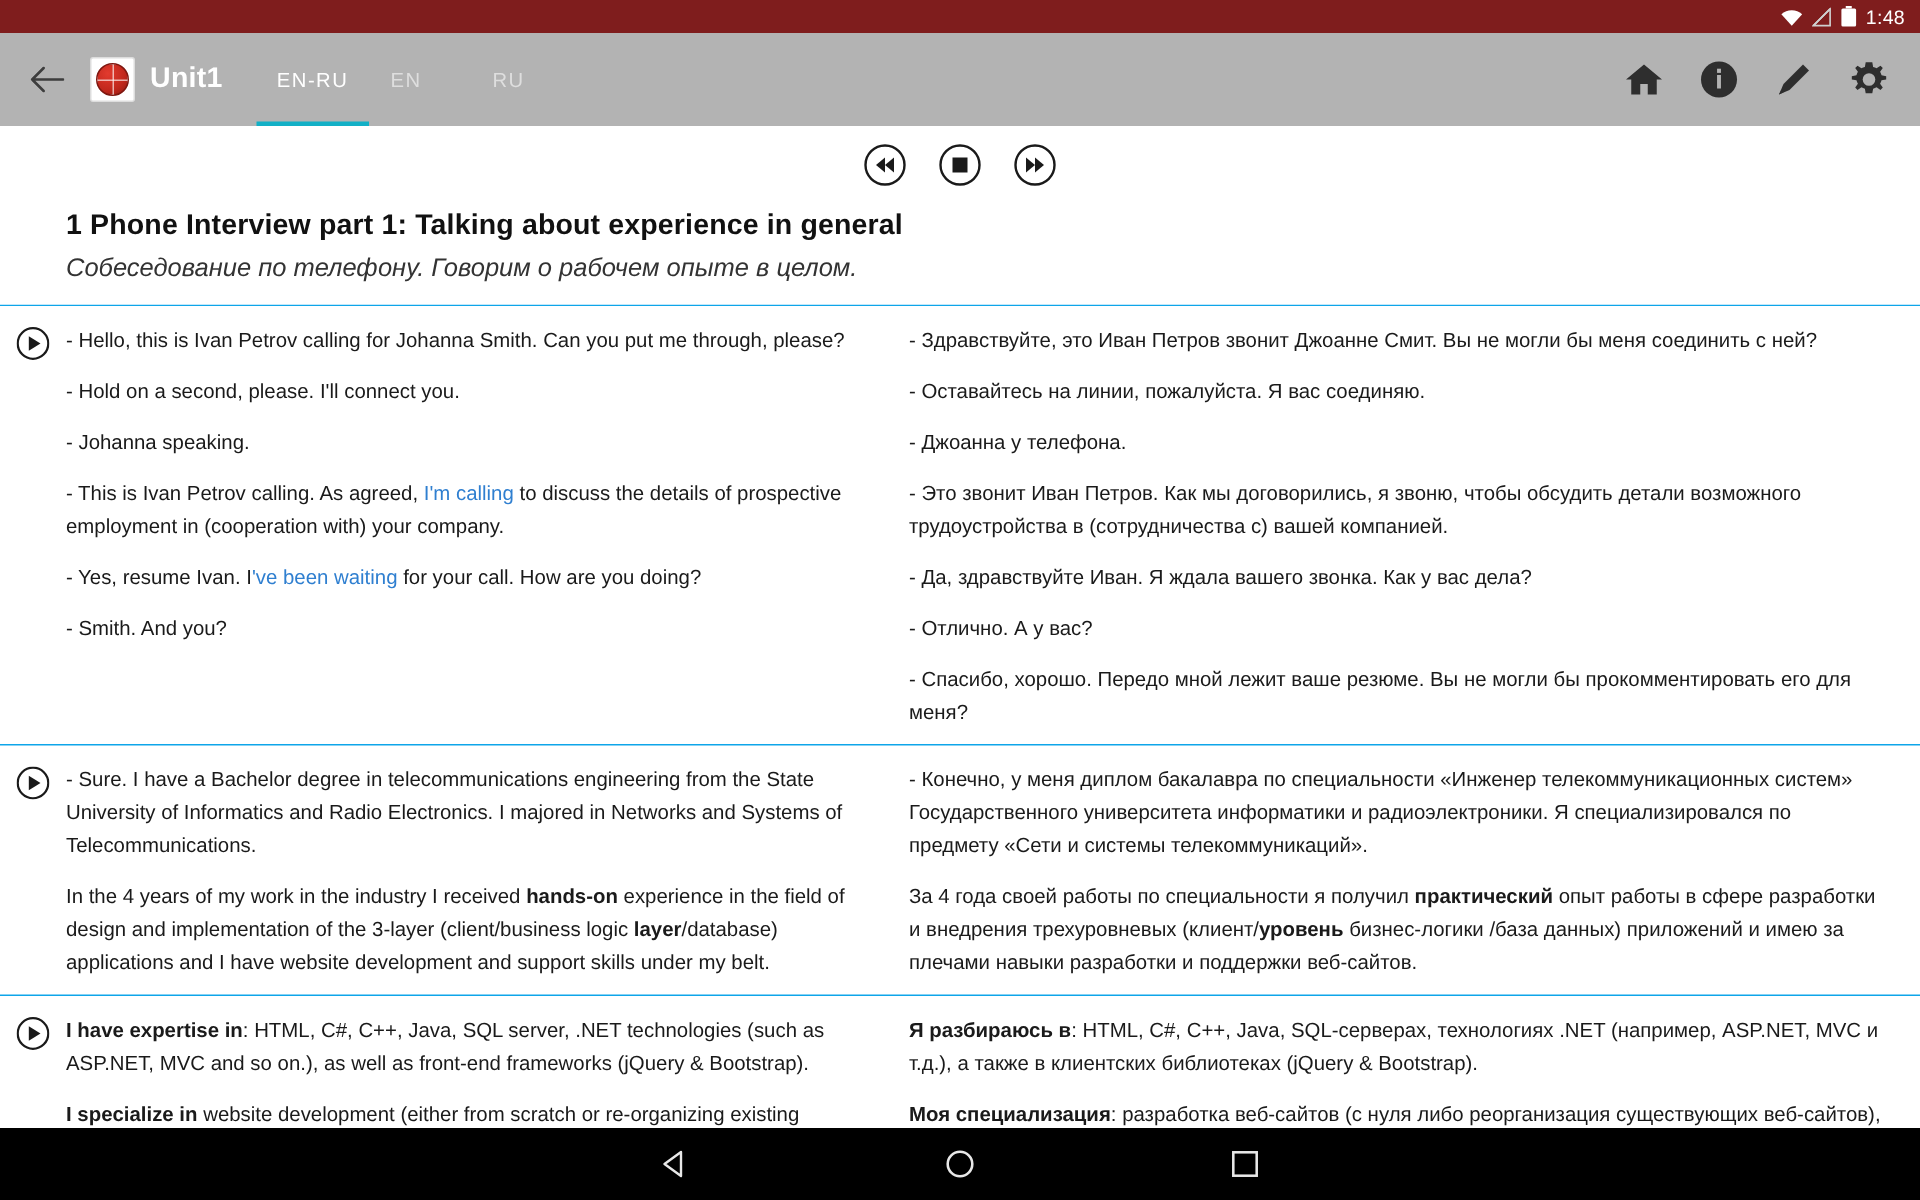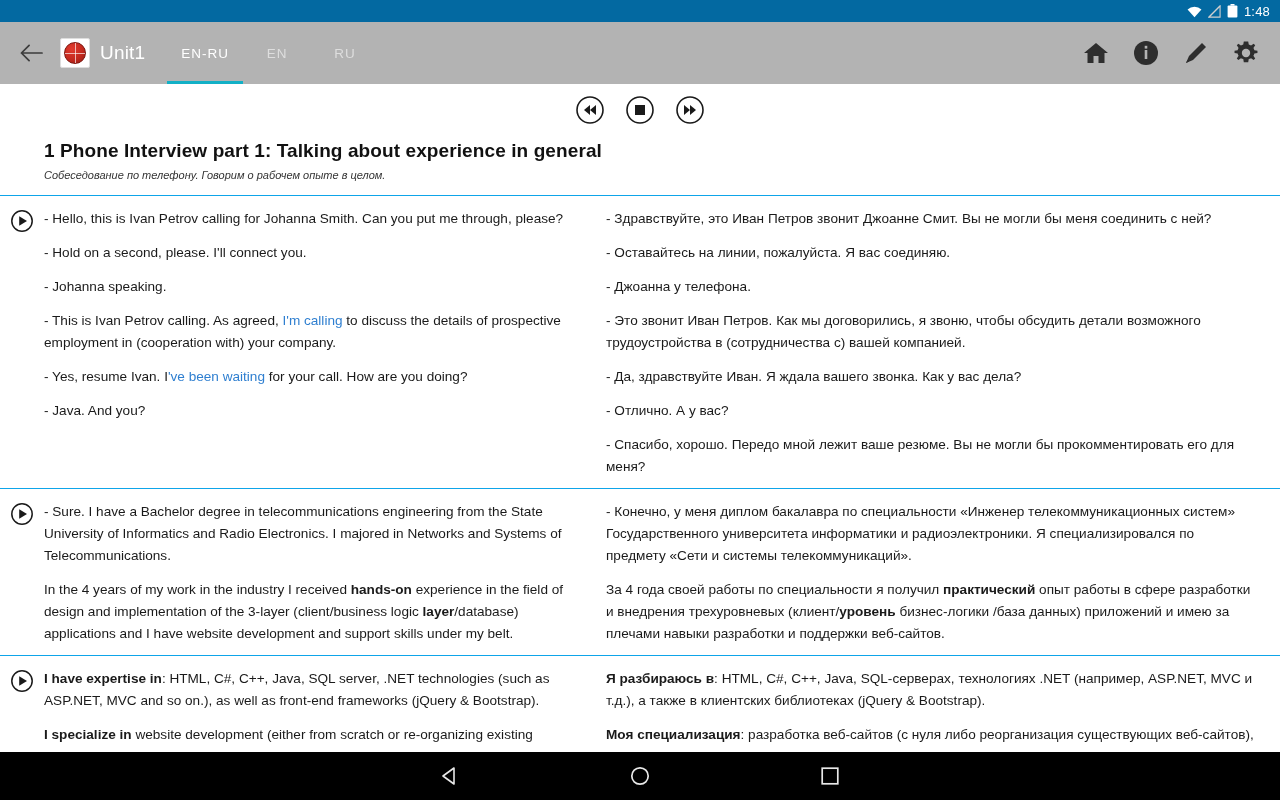--- a/index.html
+++ b/index.html
@@ -7,21 +7,21 @@
   body {
     width:1280px; height:800px;
     font-family:"Liberation Sans", sans-serif;
     background:#ffffff;
     overflow:hidden;
     position:relative;
   }
 
   
   .statusbar{
-    height:22px; background:#0369a1; color:#fff;
+    height:22px; background:#7f1d1d; color:#fff;
     display:flex; align-items:center; justify-content:flex-end;
     padding:0 10px; font-size:12px; gap:6px;
   }
   .statusbar .ic{ display:inline-flex; align-items:center; }
   .statusbar .clock{ font-size:13px; letter-spacing:0.2px; }
 
   
   .appbar{
     height:62px; background:#b3b3b3;
     display:flex; align-items:center; padding:0 14px;
@@ -42,26 +42,26 @@
     border:1px solid #7e1710;
     position:relative;
   }
   .app-logo .globe:before{
     content:""; position:absolute; left:50%; top:0; width:1px; height:100%; background:rgba(255,255,255,.65);
   }
   .app-logo .globe:after{
     content:""; position:absolute; top:50%; left:0; width:100%; height:1px; background:rgba(255,255,255,.65);
   }
   .unit-title{
-    color:#ffffff; font-size:19px; margin-left:10px; font-weight:400;
+    color:#ffffff; font-size:19px; margin-left:10px; font-weight:700;
     letter-spacing:0.2px;
   }
   .tabs{ display:flex; align-items:stretch; height:62px; margin-left:22px; }
   .tab{
-    min-width:68px; padding:0 14px; display:flex; align-items:center; justify-content:center;
+    min-width:68px; padding:0 14px; display:flex; align-items:center; justify-content:flex-start;
     font-size:13.5px; color:#ffffff; letter-spacing:1px; cursor:pointer; position:relative;
     height:62px;
   }
   .tab.dim{ color:#dedede; }
   .tab.active{ color:#ffffff; }
   .tab.active:after{
     content:""; position:absolute; bottom:0; left:0; right:0; height:3px; background:#12b0c6;
   }
   .appbar-right{
     margin-left:auto; display:flex; align-items:center; gap:22px; padding-right:6px;
@@ -71,21 +71,21 @@
   
   .transport{
     height:52px; display:flex; align-items:center; justify-content:center; gap:22px;
     background:#fff;
   }
   .tbtn{ width:28px;height:28px; cursor:pointer; display:flex; align-items:center; justify-content:center;}
 
   
   .titleblock{ padding:4px 44px 14px 44px; }
   .lesson-title{ font-size:19px; font-weight:bold; color:#111; letter-spacing:0.1px;}
-  .lesson-subtitle{ font-size:11px; font-style:italic; color:#333; margin-top:7px;}
+  .lesson-subtitle{ font-size:17px; font-style:italic; color:#333; margin-top:7px;}
 
   
   .content{ position:relative; }
   .row{
     display:flex; border-top:1px solid #0ea5e9;
     padding:12px 0 10px 0;
   }
   .playcell{
     width:44px; flex:0 0 44px; display:flex; justify-content:center; padding-top:2px;
   }
@@ -220,21 +220,21 @@
               <circle cx="11" cy="11" r="10.2" fill="none" stroke="#1a1a1a" stroke-width="1.5"></circle>
               <path d="M8.2 6.2 L16 11 L8.2 15.8 Z" fill="#1a1a1a"></path>
             </svg></div>
         </div>
         <div class="col en">
           <p class="para"><span>- Hello, this is Ivan Petrov calling for Johanna Smith. Can you put me through, please?</span></p>
           <p class="para"><span>- Hold on a second, please. I'll connect you.</span></p>
           <p class="para"><span>- Johanna speaking.</span></p>
           <p class="para"><span>- This is Ivan Petrov calling. As agreed, </span><span class="hl">I'm calling</span><span> to discuss the details of prospective employment in (cooperation with) your company.</span></p>
           <p class="para"><span>- Yes, resume Ivan. I</span><span class="hl">'ve been waiting</span><span> for your call. How are you doing?</span></p>
-          <p class="para"><span>- Java. And you?</span></p>
+          <p class="para"><span>- Smith. And you?</span></p>
         </div>
         <div class="col ru">
           <p class="para"><span>- Здравствуйте, это Иван Петров звонит Джоанне Смит. Вы не могли бы меня соединить с ней?</span></p>
           <p class="para"><span>- Оставайтесь на линии, пожалуйста. Я вас соединяю.</span></p>
           <p class="para"><span>- Джоанна у телефона.</span></p>
           <p class="para"><span>- Это звонит Иван Петров. Как мы договорились, я звоню, чтобы обсудить детали возможного трудоустройства в (сотрудничества с) вашей компанией.</span></p>
           <p class="para"><span>- Да, здравствуйте Иван. Я ждала вашего звонка. Как у вас дела?</span></p>
           <p class="para"><span>- Отлично. А у вас?</span></p>
           <p class="para"><span>- Спасибо, хорошо. Передо мной лежит ваше резюме. Вы не могли бы прокомментировать его для меня?</span></p>
         </div>

